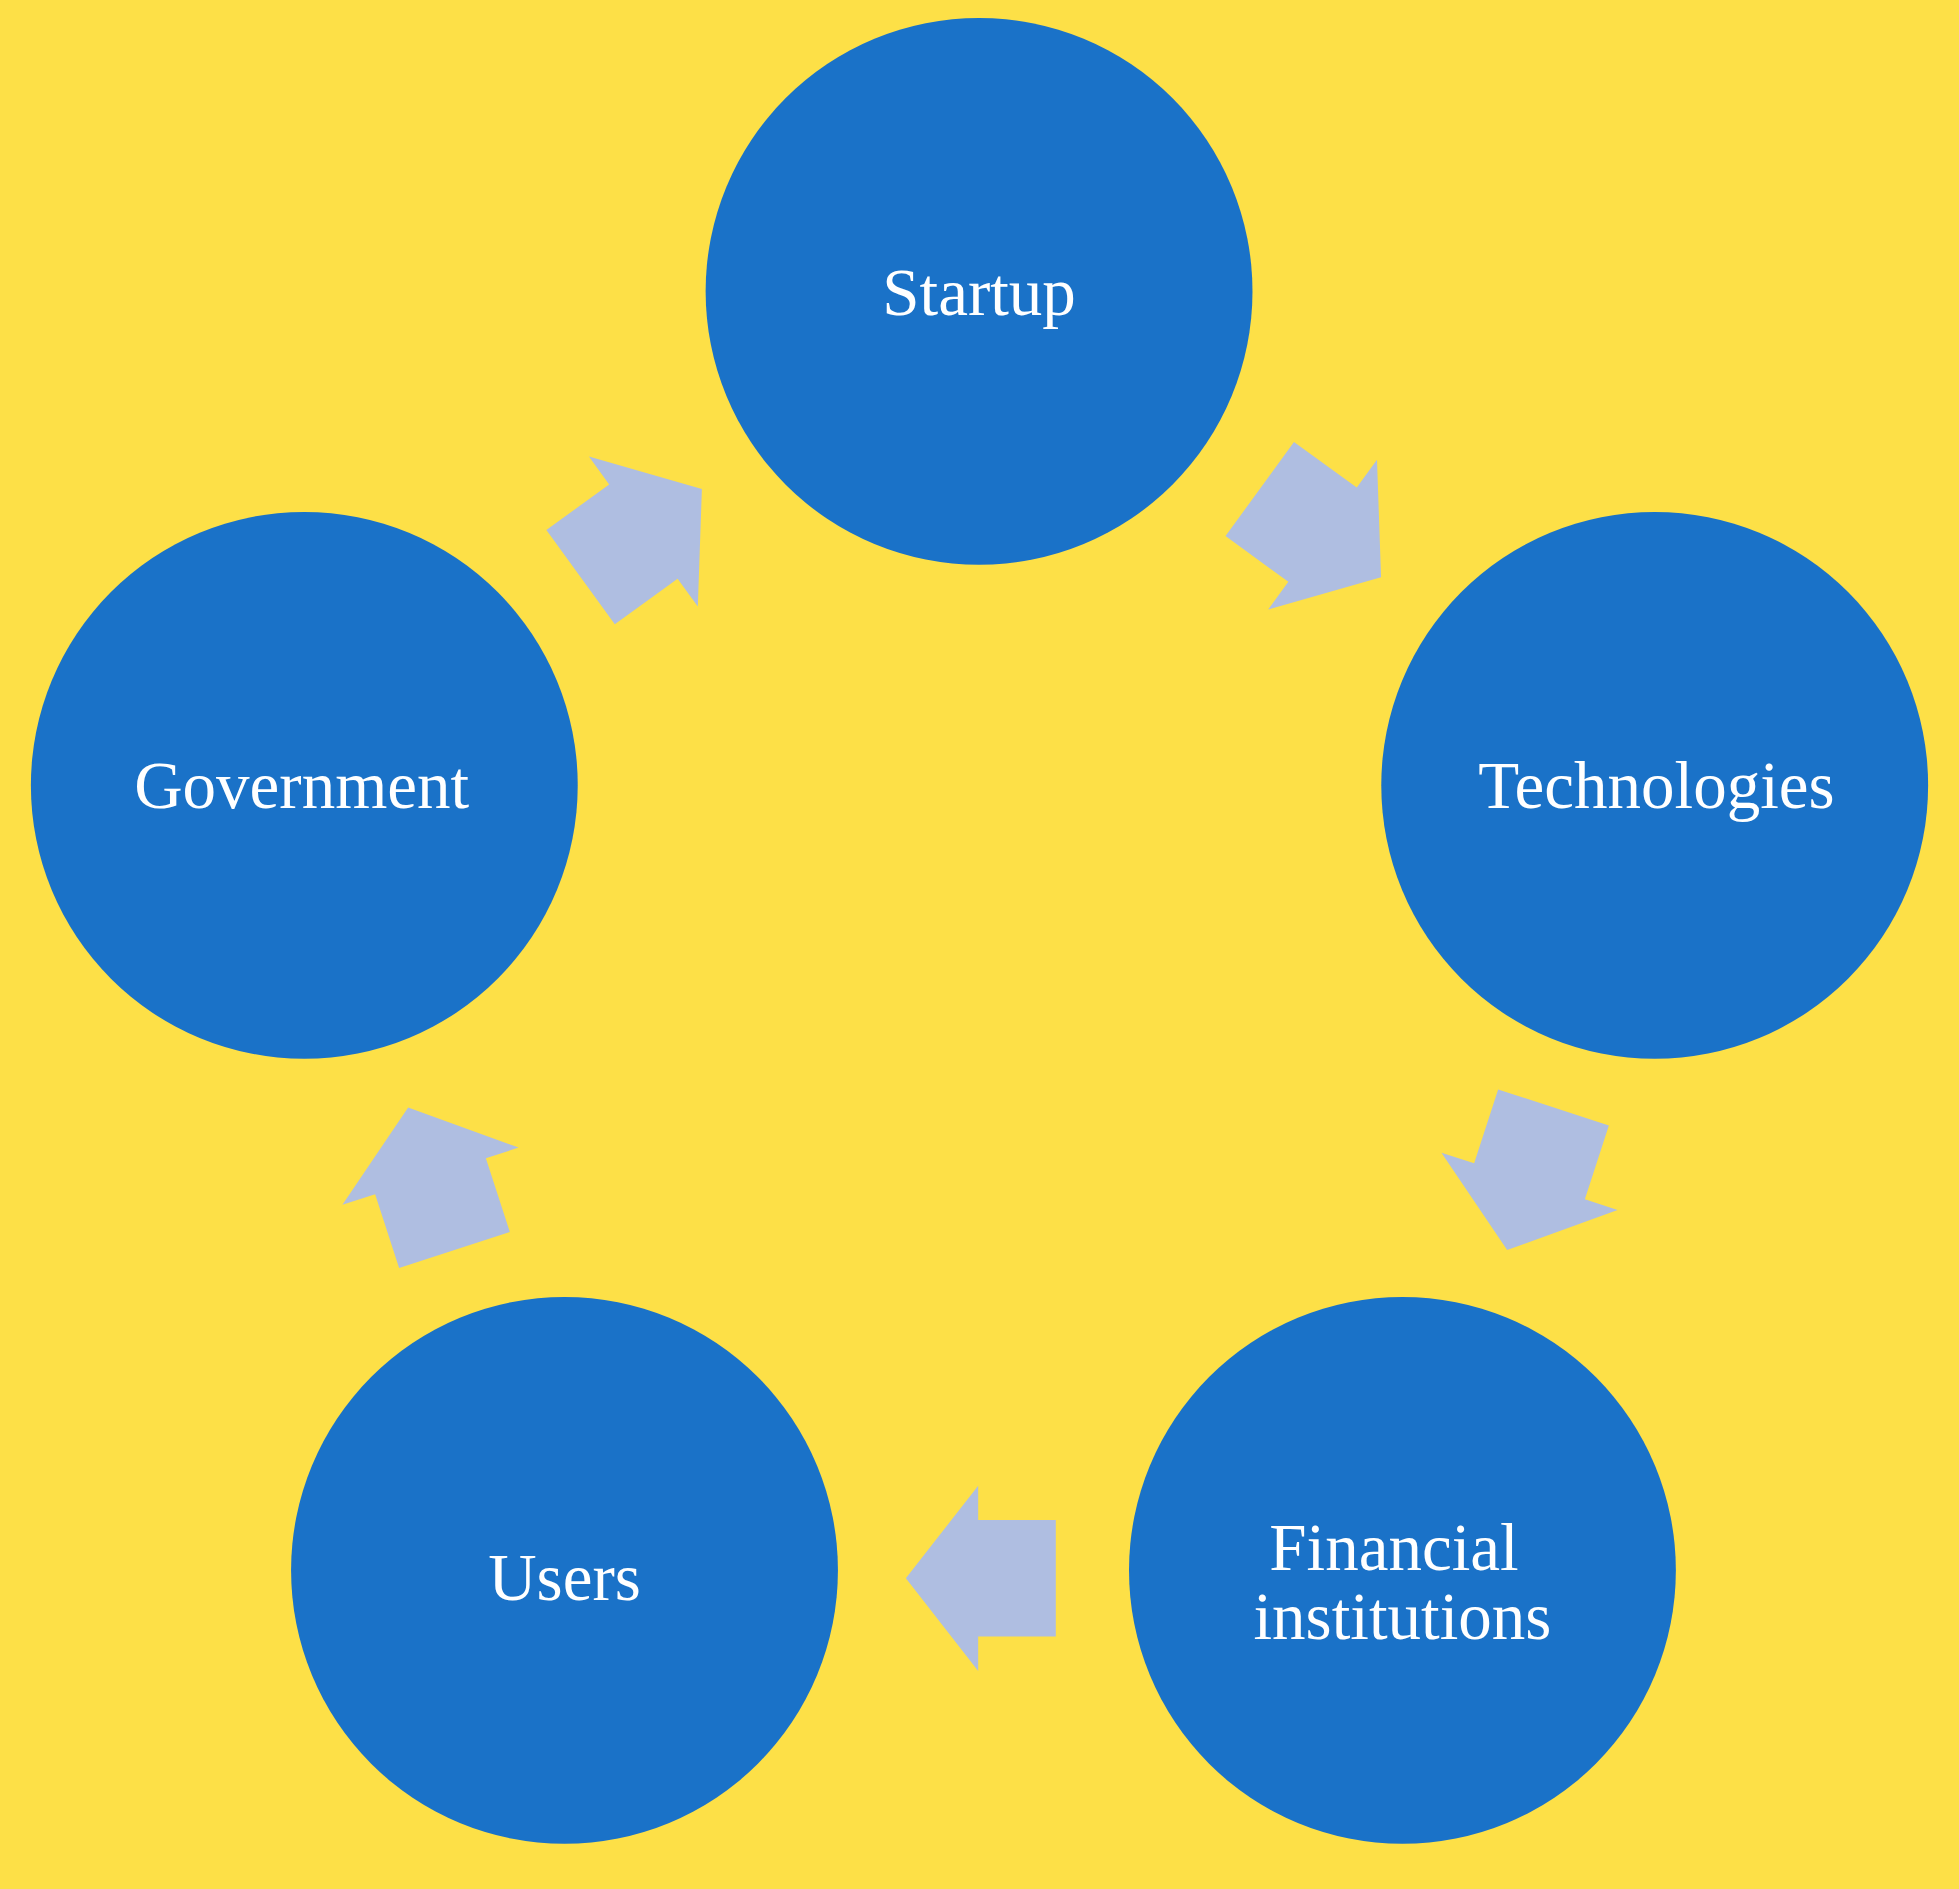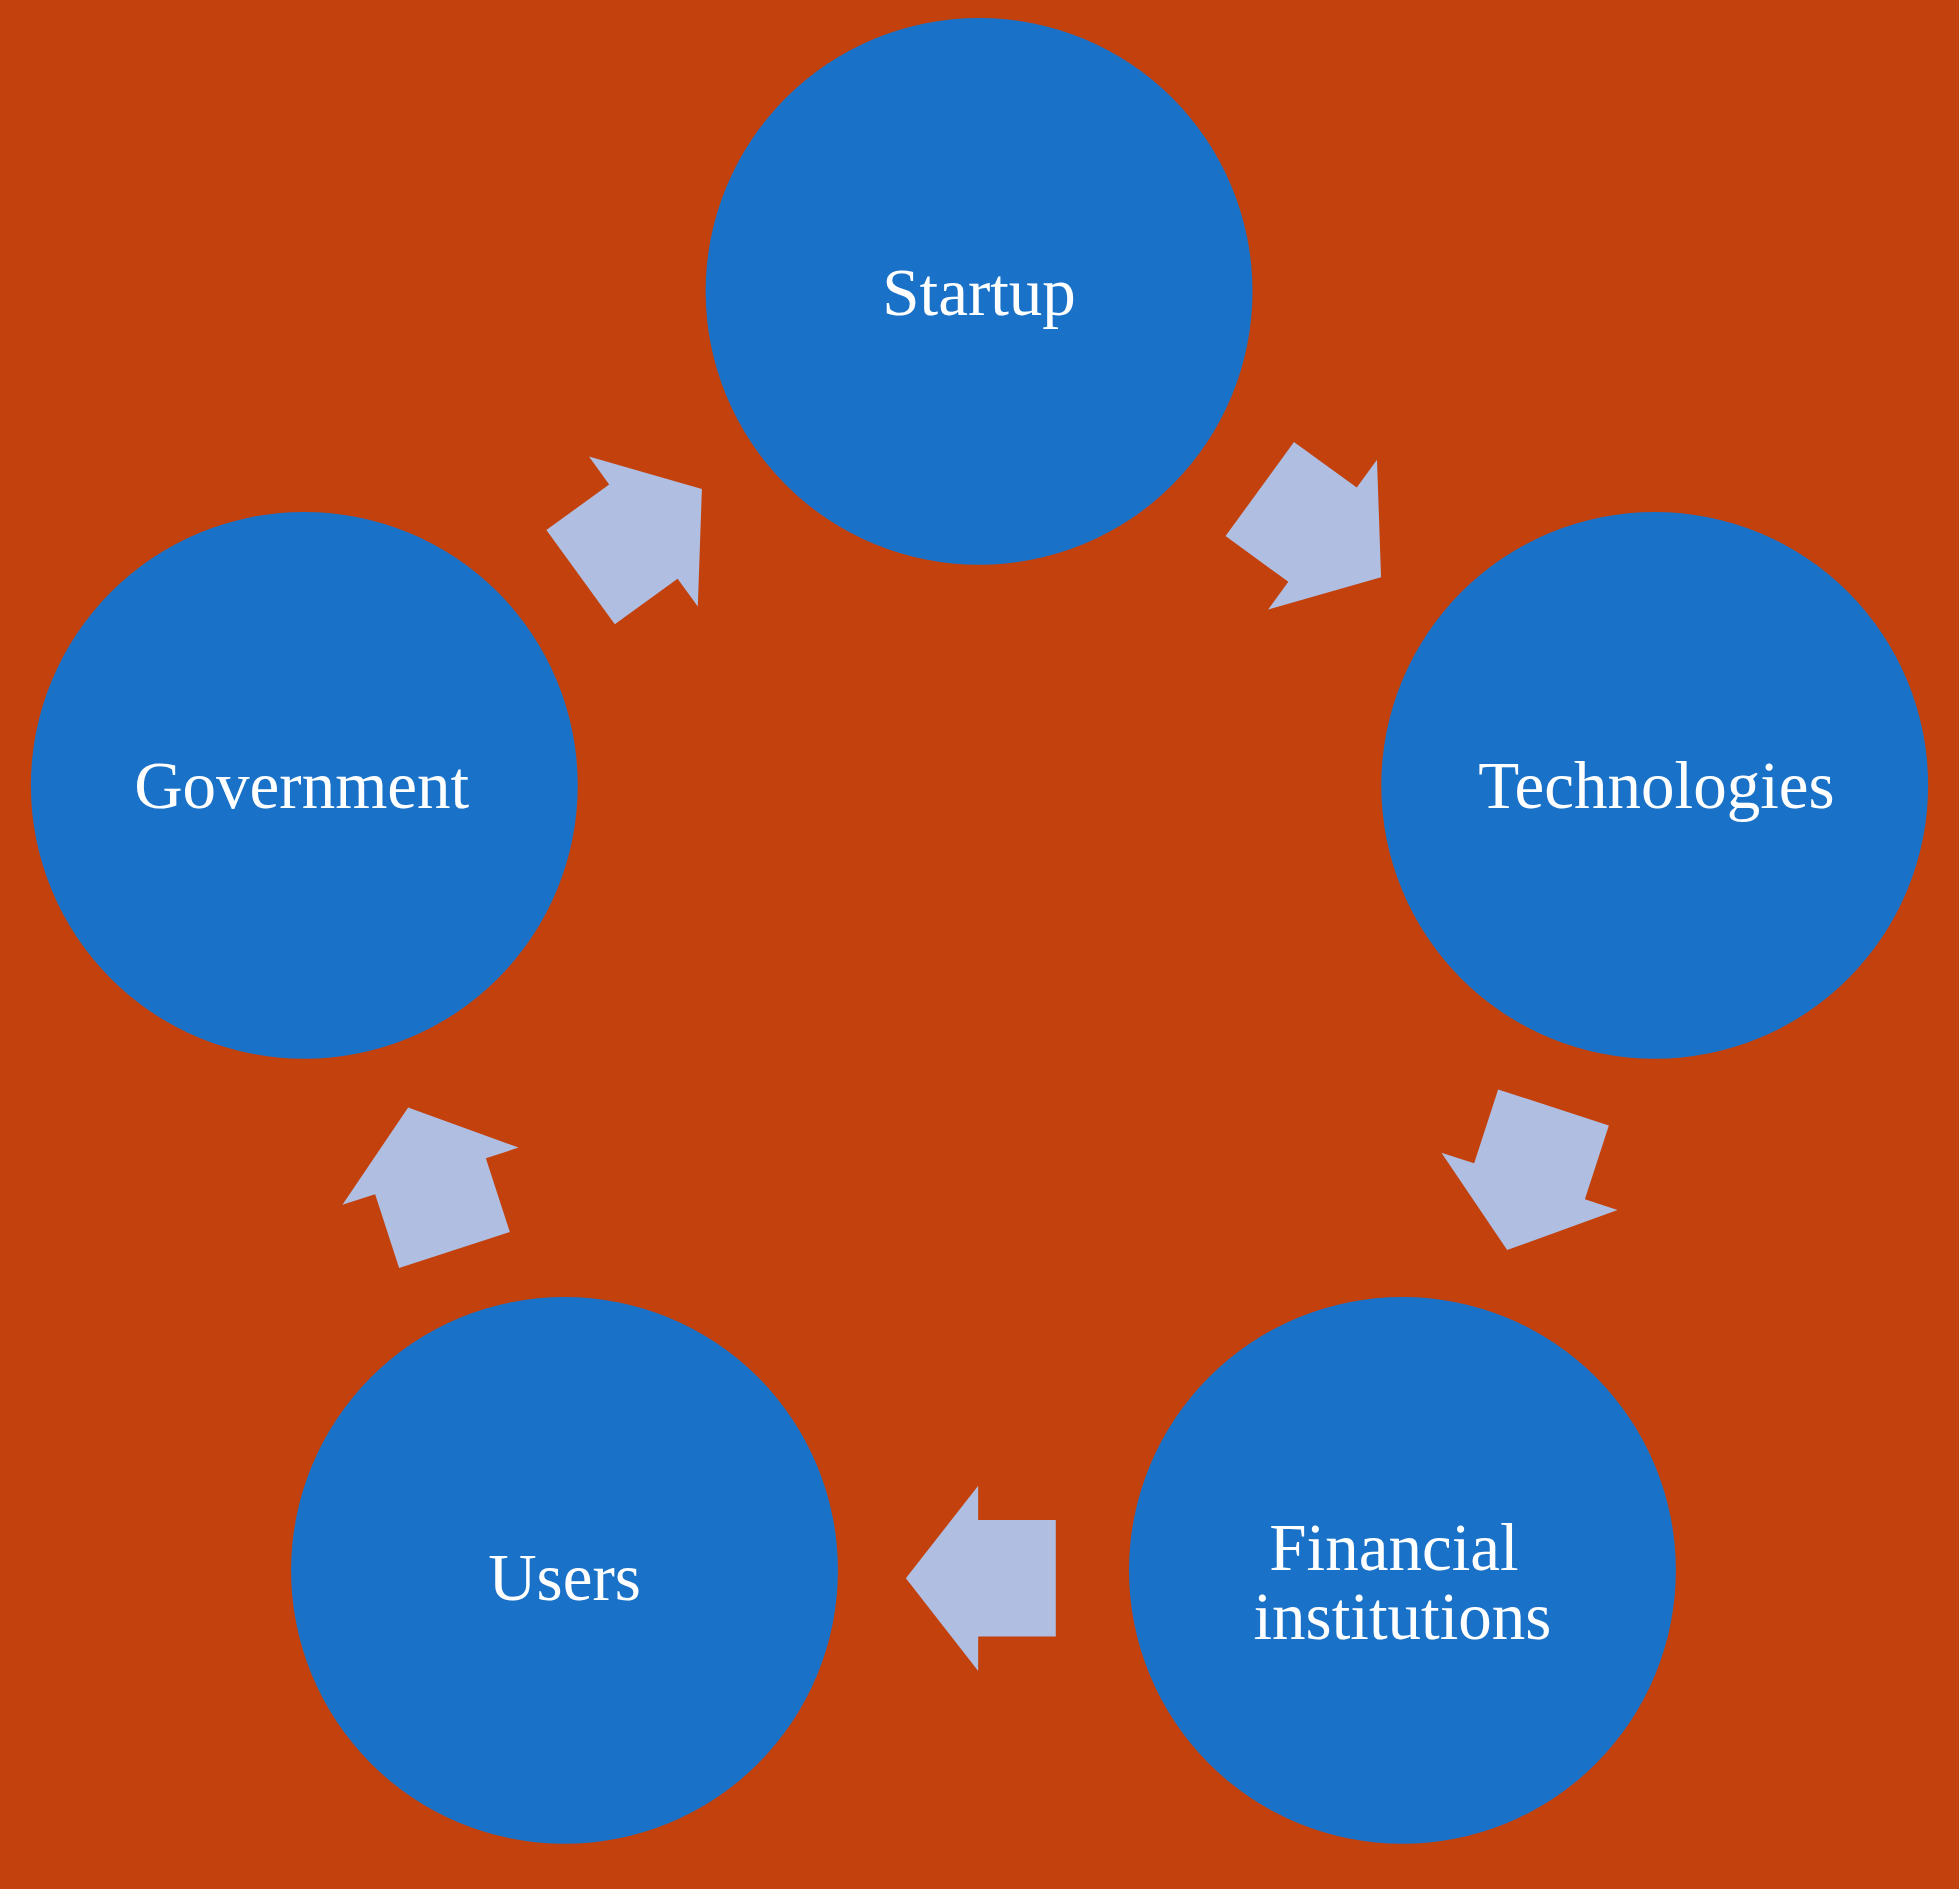--- a/index.html
+++ b/index.html
@@ -4,21 +4,21 @@
 <style>
   html, body {
     margin: 0;
     padding: 0;
     background: #ffffff;
   }
   .figure-canvas {
     position: relative;
     width: 1959px;
     height: 1890px;
-    background: #c2410c;
+    background: #fde047;
     overflow: hidden;
   }
   svg.cycle {
     display: block;
     width: 1959px;
     height: 1890px;
   }
   .node-label {
     font-family: "Liberation Serif", "DejaVu Serif", serif;
     font-size: 76px;

